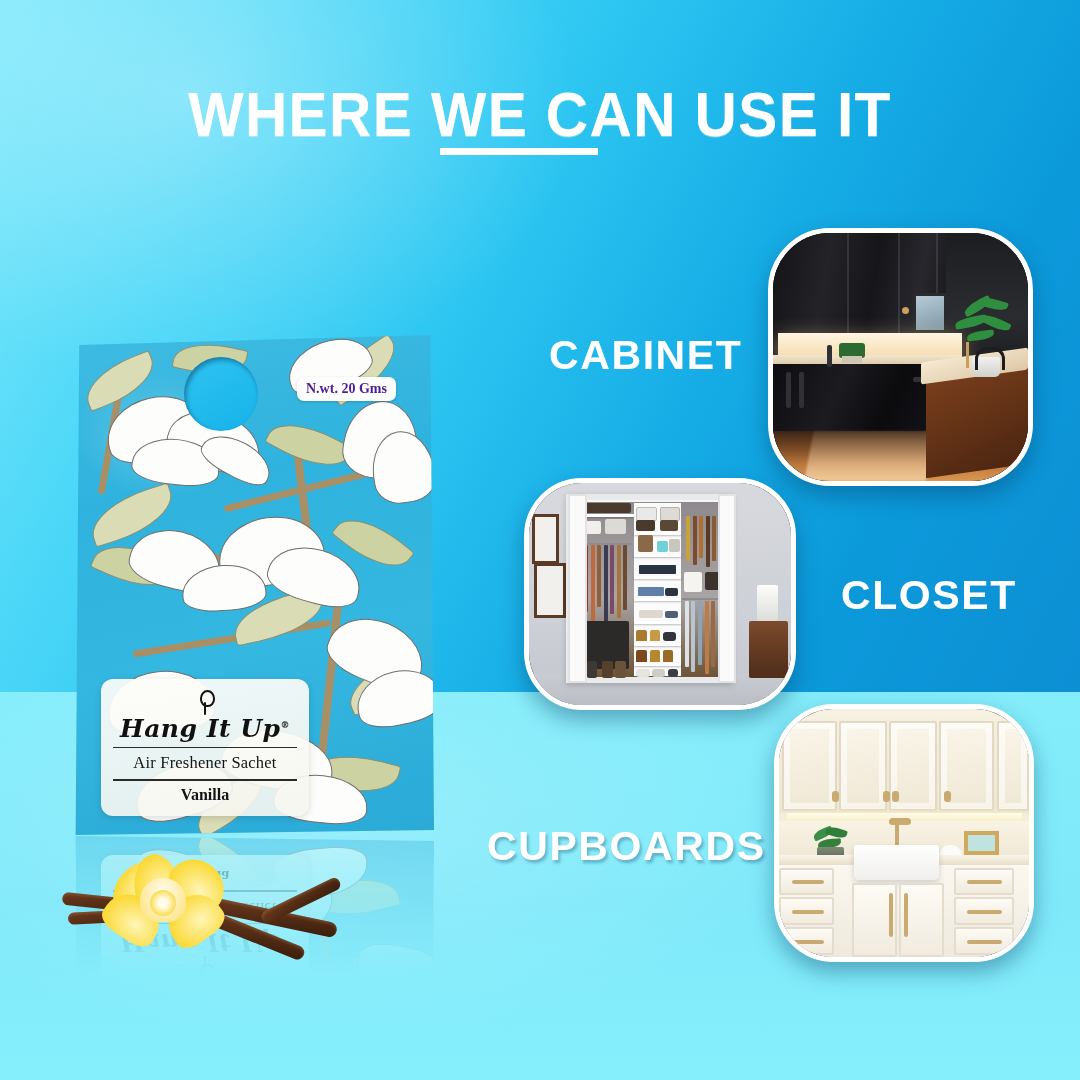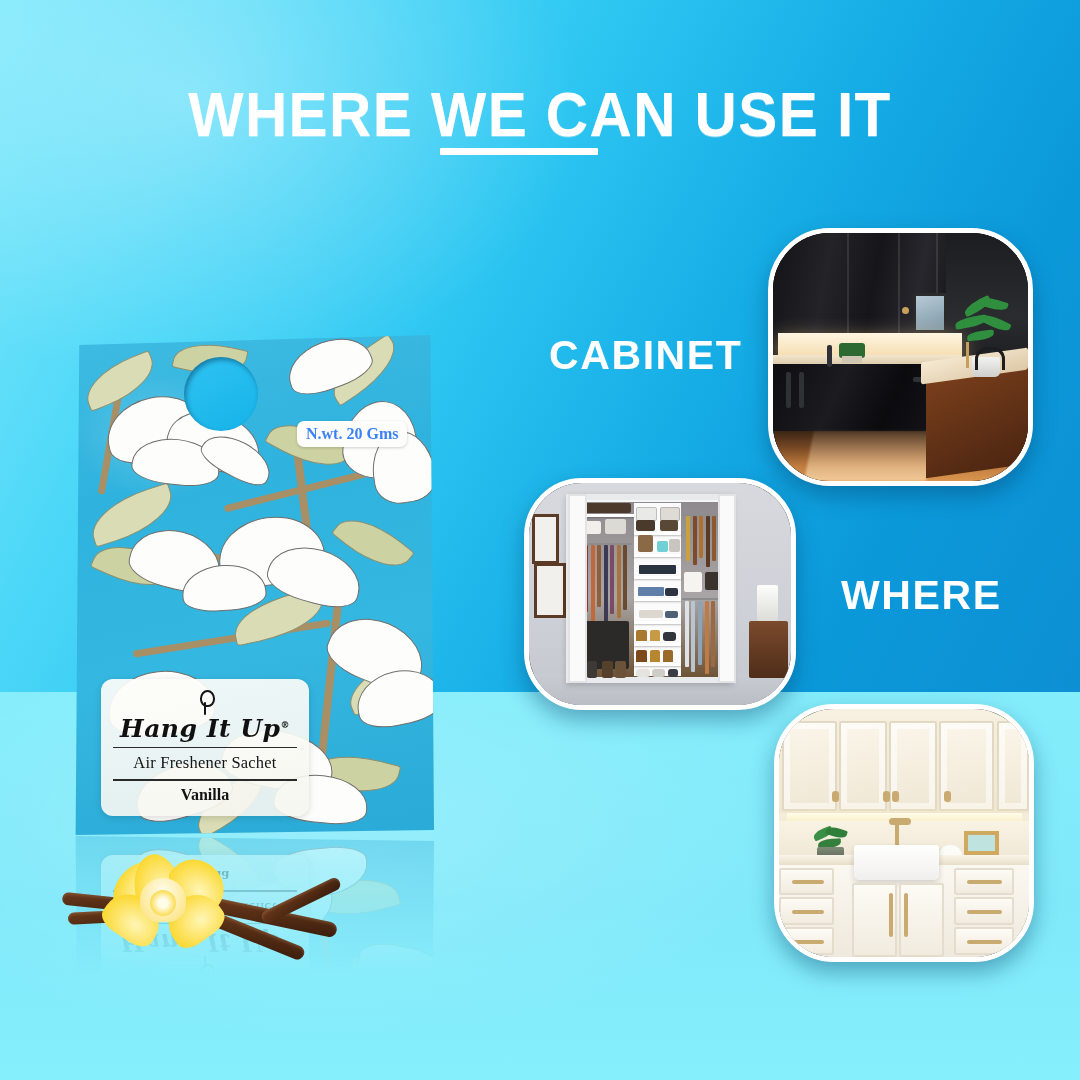--- a/index.html
+++ b/index.html
@@ -174,22 +174,22 @@
   .petal{position:absolute;background:#fdfdfb;border:1.4px solid #6f6f6d;
     border-radius:56% 56% 48% 48%/68% 68% 36% 36%;}
   .leaf{position:absolute;background:#d9dcb4;border:1.3px solid #8d8f6d;
     border-radius:76% 6% 76% 6%;}
   .leaf.dk{background:#cdd2a2;}
   .branch{position:absolute;background:#a98f66;border-radius:3px;}
 
   .wt-badge{
     position:absolute;left:225px;top:42px;
     background:#fdfdfb;border-radius:7px;padding:4px 9px;
-    font-family:"Liberation Serif",serif;font-size:16px;font-weight:700;color:#3b82f6;
-    box-shadow:0 1px 3px rgba(0,0,0,.18);white-space:nowrap;margin-top:44px;
+    font-family:"Liberation Serif",serif;font-size:14px;font-weight:700;color:#4c1d95;
+    box-shadow:0 1px 3px rgba(0,0,0,.18);white-space:nowrap;
   }
   .pkg-label{
     position:absolute;left:29px;top:344px;width:192px;
     background:linear-gradient(170deg,rgba(253,253,250,.93),rgba(246,246,240,.90));
     border-radius:12px;padding:11px 8px 12px;text-align:center;
     box-shadow:0 2px 7px rgba(0,0,0,.14);
   }
   .brand-mark{display:block;margin:0 auto 1px;width:15px;height:25px;position:relative;}
   .brand-mark i{position:absolute;left:2px;top:0;width:11px;height:13px;
     border:2px solid #141414;border-radius:50% 50% 46% 46%;}
@@ -348,21 +348,21 @@
       <span class="hang" style="left:64.5%;top:53%;height:29%;background:#8fa3b5;"></span>
       <span class="hang" style="left:67%;top:53%;height:33%;background:#c07a46;"></span>
       <span class="hang" style="left:69.5%;top:53%;height:30%;background:#9a6a44;"></span>
 
       <div class="cl-door" style="left:15%"></div>
       <div class="cl-door" style="left:72%"></div>
       <div class="cl-table"></div>
       <div class="cl-lamp"></div>
     </div>
   </div>
-  <div class="cat-label" id="label-closet">WHERE</div>
+  <div class="cat-label" id="label-closet">CLOSET</div>
 
   <div class="photo" id="photo-cupboards">
     <div class="photo-inner">
       <div class="cp-bg"></div>
       <div class="cp-upper"></div>
       <div class="cp-door" style="left:1%;top:5%;width:22%;height:36%;"></div>
       <div class="cp-door" style="left:24%;top:5%;width:19%;height:36%;"></div>
       <div class="cp-door" style="left:44%;top:5%;width:19%;height:36%;"></div>
       <div class="cp-door" style="left:64%;top:5%;width:22%;height:36%;"></div>
       <div class="cp-door" style="left:87%;top:5%;width:13%;height:36%;"></div>
@@ -396,20 +396,21 @@
       <div class="cp-drawer" style="left:70%;top:88%;width:24%;height:11%;"></div>
       <div class="cp-pull" style="left:75%;top:69%;width:14%;height:4px;"></div>
       <div class="cp-pull" style="left:75%;top:81%;width:14%;height:4px;"></div>
       <div class="cp-pull" style="left:75%;top:93%;width:14%;height:4px;"></div>
       <div class="cp-drawer" style="left:29%;top:70%;width:18%;height:30%;"></div>
       <div class="cp-drawer" style="left:48%;top:70%;width:18%;height:30%;"></div>
       <div class="cp-pull" style="left:44%;top:74%;width:4px;height:18%;"></div>
       <div class="cp-pull" style="left:50%;top:74%;width:4px;height:18%;"></div>
     </div>
   </div>
+  <div class="cat-label" id="label-cupboards">CUPBOARDS</div>
 
   <div id="package-wrap">
     <div class="pkg" id="pkg-art">
 
       <span class="branch" style="left:36px;top:40px;width:7px;height:120px;transform:rotate(10deg);"></span>
       <span class="branch" style="left:150px;top:150px;width:170px;height:7px;transform:rotate(-14deg);"></span>
       <span class="branch" style="left:228px;top:96px;width:8px;height:150px;transform:rotate(-7deg);"></span>
       <span class="branch" style="left:60px;top:300px;width:200px;height:7px;transform:rotate(-9deg);"></span>
       <span class="branch" style="left:255px;top:250px;width:8px;height:170px;transform:rotate(6deg);"></span>
       <span class="branch" style="left:120px;top:232px;width:120px;height:6px;transform:rotate(20deg);"></span>

